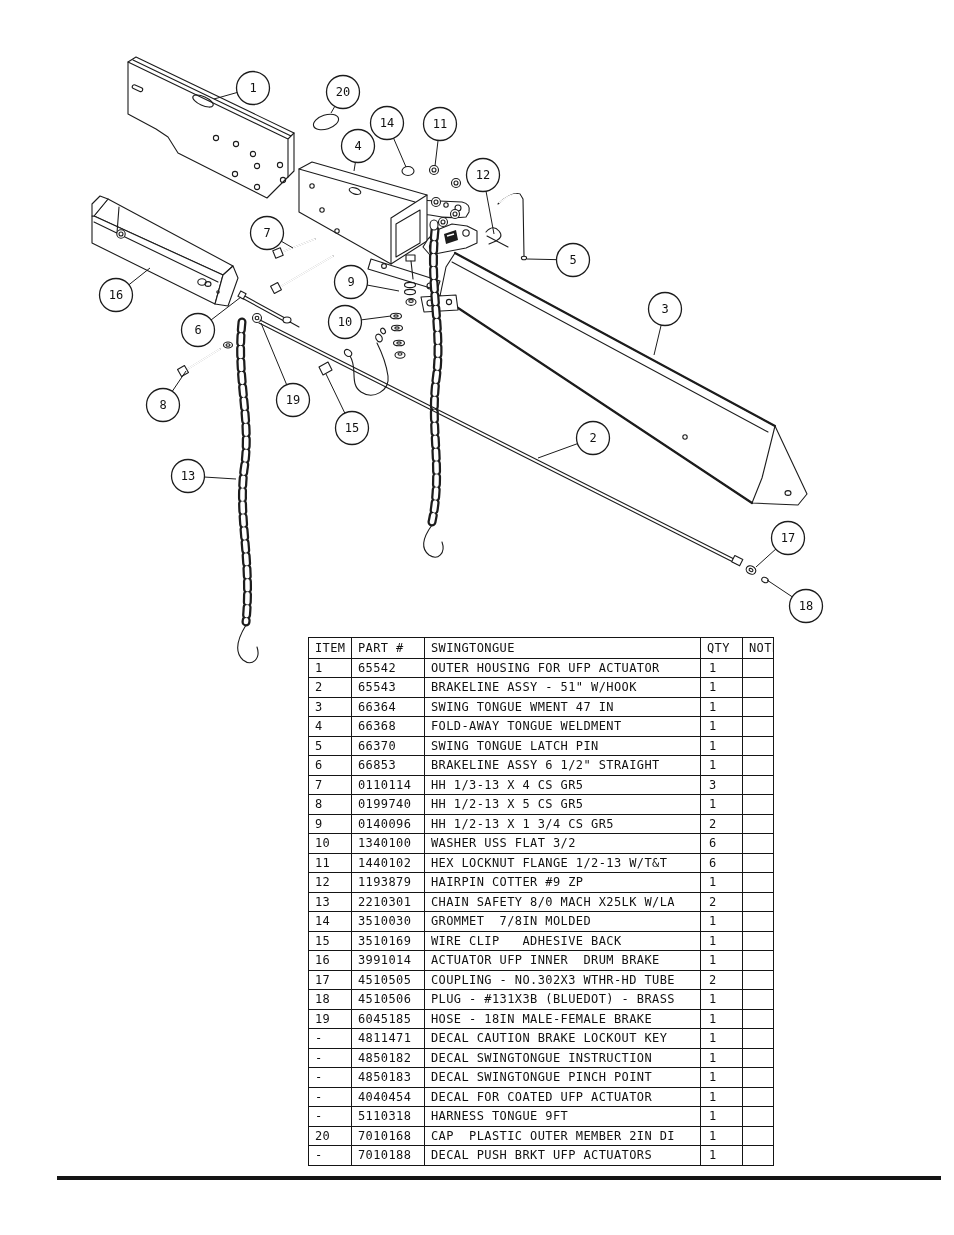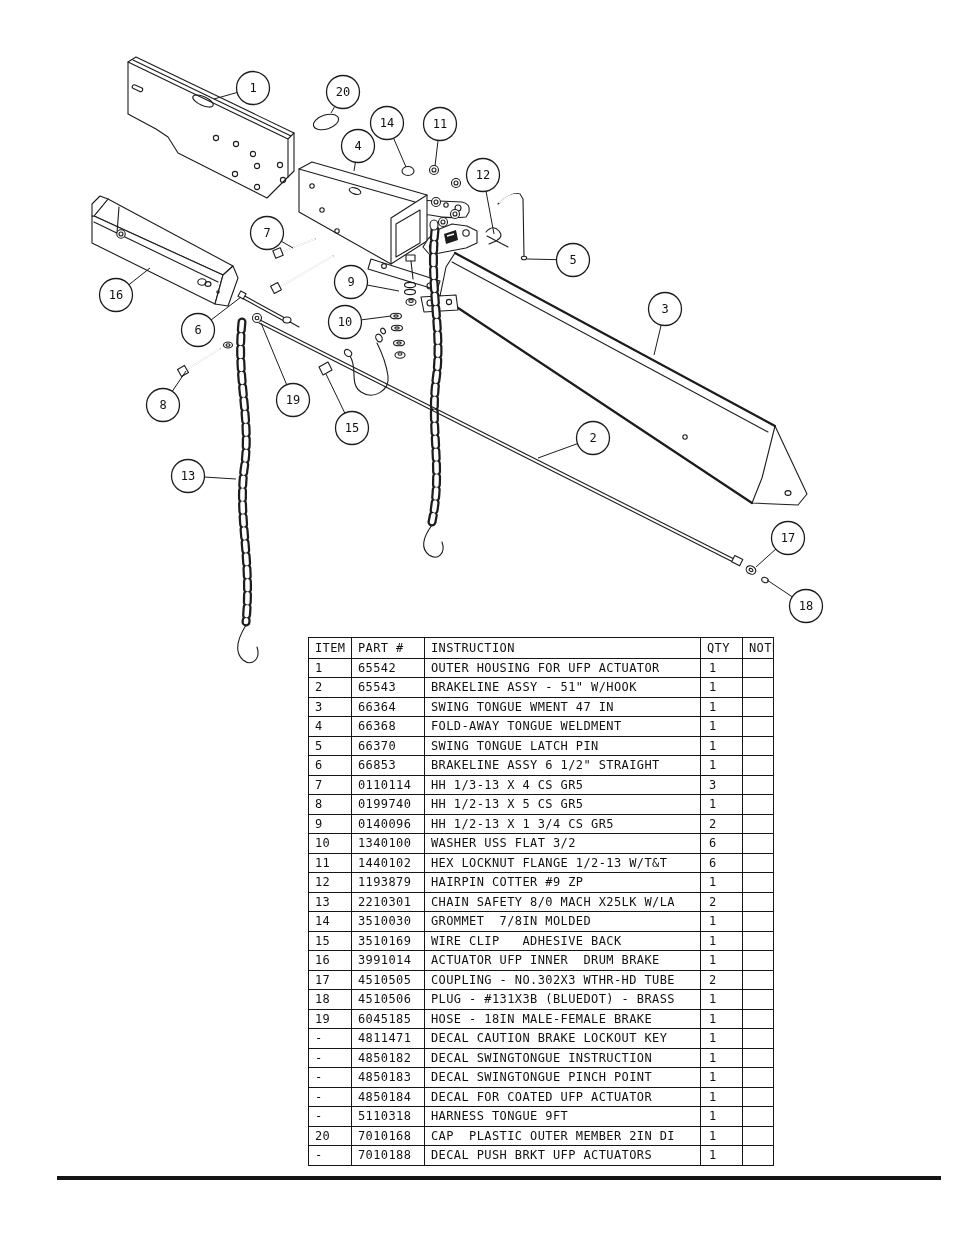--- a/index.html
+++ b/index.html
@@ -273,21 +273,21 @@
       <col style="width:43px">
         <col style="width:73px">
         <col style="width:276px">
       <col style="width:42px">
         <col style="width:31px">
     </colgroup>
     <thead>
         <tr id="head-row">
           <th>ITEM</th>
           <th>PART #</th>
-          <th>INSTRUCTION</th>
+          <th>SWINGTONGUE</th>
           <th>QTY</th>
           <th>NOTE</th>
         </tr>
       </thead>
     <tbody id="rows">
         <tr>
           <td>1</td>
           <td>65542</td>
           <td>OUTER HOUSING FOR UFP ACTUATOR</td>
           <td class="qty">1</td>
@@ -435,21 +435,21 @@
         </tr>
         <tr>
           <td>-</td>
           <td>4850183</td>
           <td>DECAL SWINGTONGUE PINCH POINT</td>
           <td class="qty">1</td>
           <td></td>
         </tr>
         <tr>
           <td>-</td>
-          <td>4850184</td>
+          <td>4040454</td>
           <td>DECAL FOR COATED UFP ACTUATOR</td>
           <td class="qty">1</td>
           <td></td>
         </tr>
         <tr>
           <td>-</td>
           <td>5110318</td>
           <td>HARNESS TONGUE 9FT</td>
           <td class="qty">1</td>
           <td></td>

